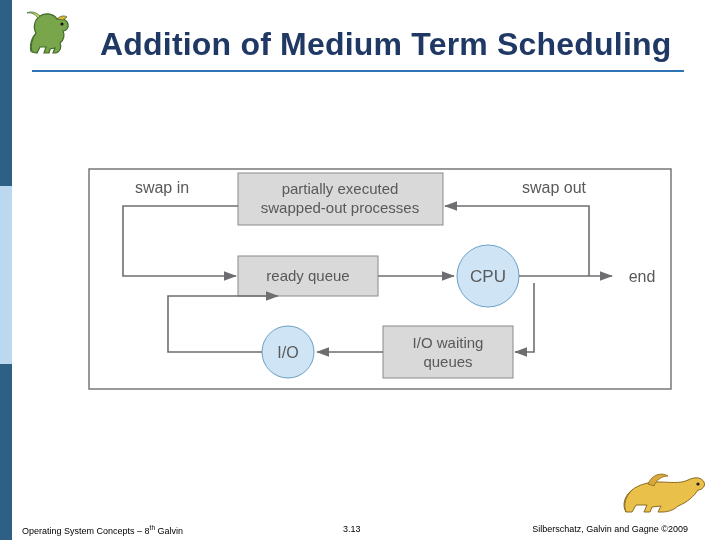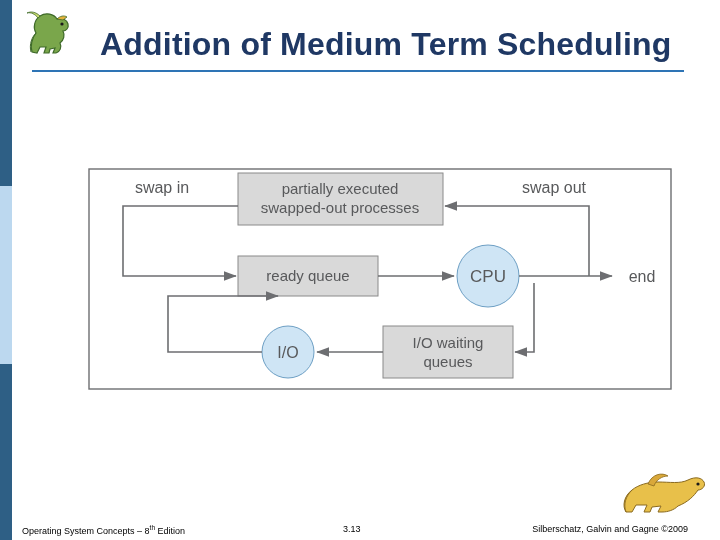--- a/index.html
+++ b/index.html
@@ -198,21 +198,21 @@
       <path d="M295 184 L229 184" marker-end="url(#arrow)"></path>
     </g>
 
     <g stroke="#6d6e71" stroke-width="1.6" fill="none">
       <path d="M174 184 L80 184 L80 128 L190 128" marker-end="url(#arrow)"></path>
     </g>
   </svg>
 </div>
 
 <div class="footer-left">
-  <span>Operating System Concepts – 8</span><sup>th</sup><span> Edition</span>
+  <span>Operating System Concepts – 8</span><sup>th</sup><span> Galvin</span>
 </div>
 <div class="footer-center">3.13</div>
 <div class="footer-right">Silberschatz, Galvin and Gagne ©2009</div>
 
 <div class="footer-dino">
   <svg width="90" height="56" viewBox="0 0 90 56">
     <path d="M8 50 C4 44 6 34 14 28 C20 23 30 20 40 20 C52 20 62 22 70 18 C78 14 84 16 86 20 C88 24 84 28 80 28 C76 34 70 40 60 44 C56 48 50 50 44 50 L40 50 L43 44 L34 45 L32 50 L26 50 L29 43 L18 43 L14 50 Z" fill="#e8c04a" stroke="#8a6a20" stroke-width="1"></path>
     <path d="M30 22 C34 12 44 10 50 14 C44 14 38 18 36 24 Z" fill="#d9a83a" stroke="#8a6a20" stroke-width="0.8"></path>
     <circle cx="80" cy="22" r="1.6" fill="#1a1a1a"></circle>
     <path d="M14 28 C8 34 5 42 8 50" fill="none" stroke="#8a6a20" stroke-width="0.9"></path>

